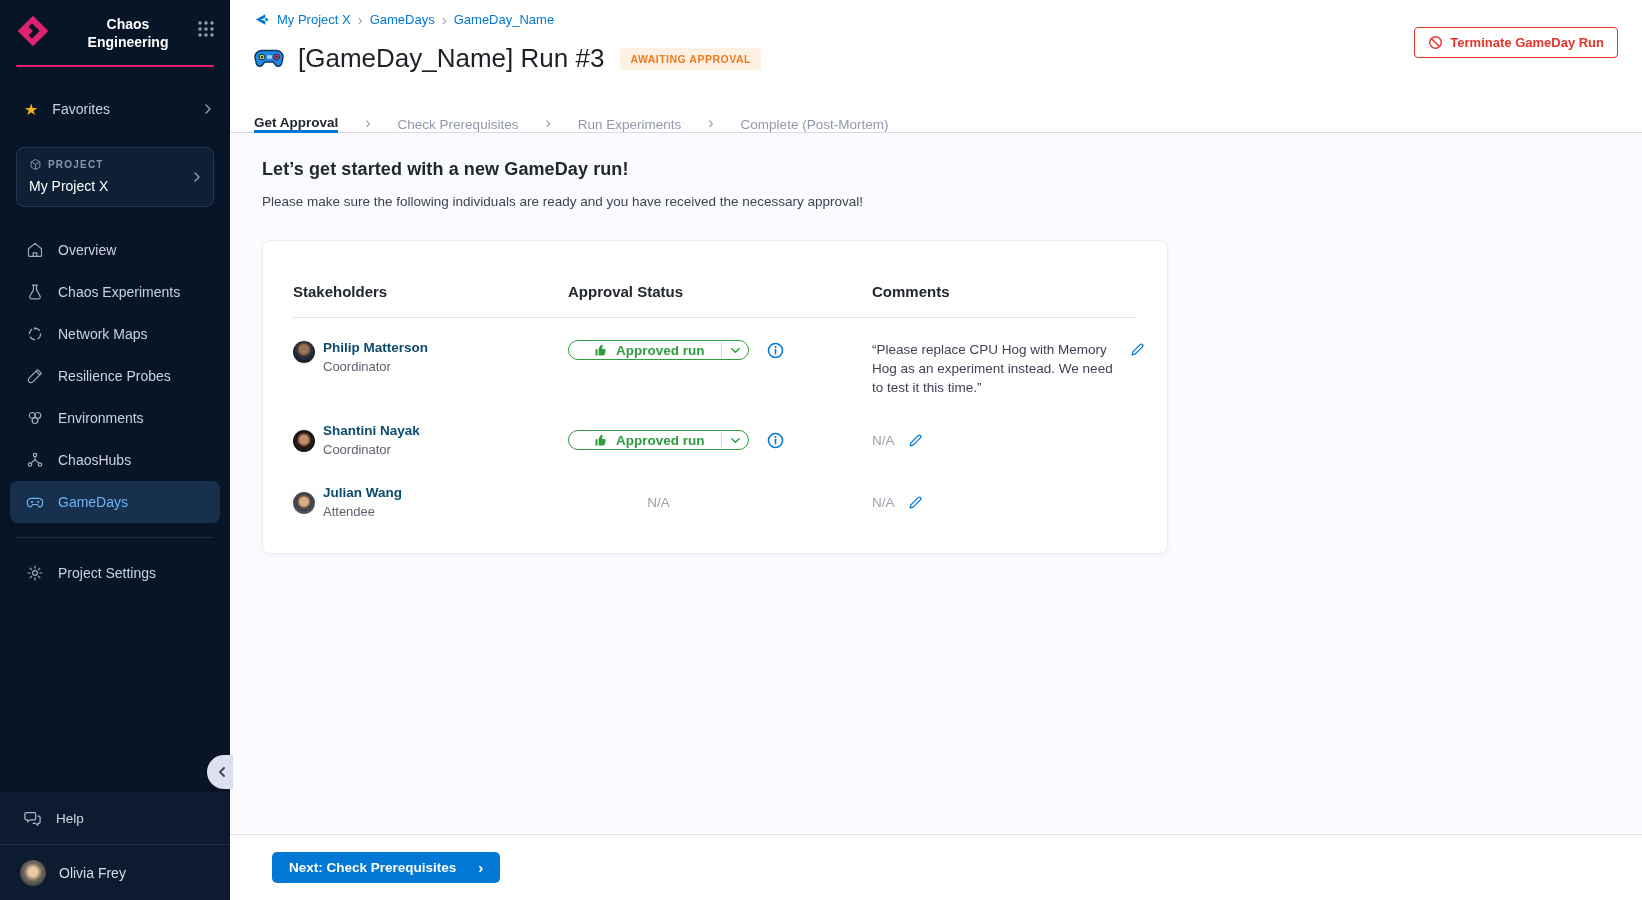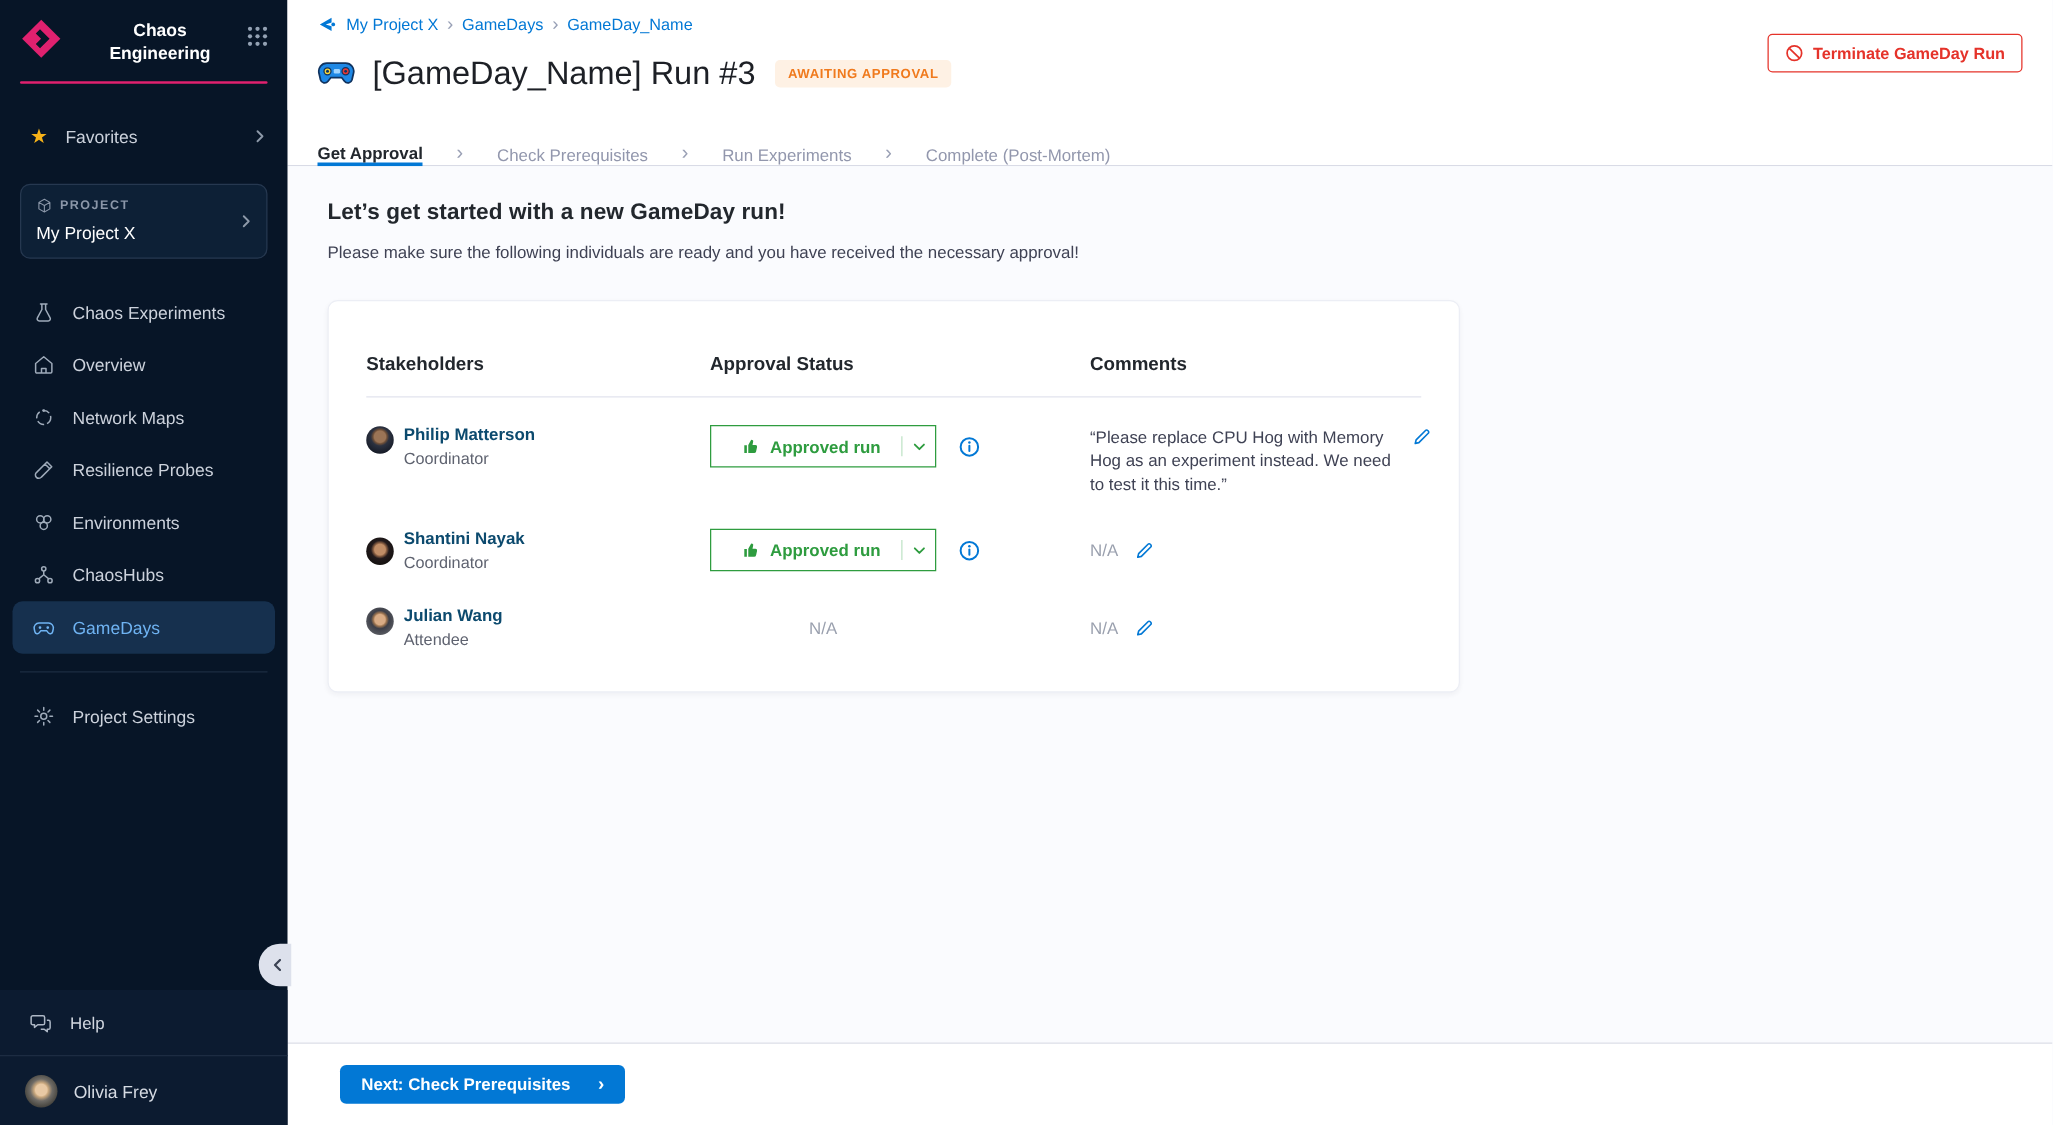--- a/index.html
+++ b/index.html
@@ -94,22 +94,22 @@
 
   .cell-stake { display:flex; align-items:flex-start; }
   .stake-av { width:22px; height:22px; margin-right:8px; margin-top:1px; }
   .av-philip { background:radial-gradient(circle at 50% 38%, #9a7456 26%, #6e4f38 32%, #2b3140 42%, #171c28 75%); }
   .av-shantini { background:radial-gradient(circle at 50% 44%, #c08d66 26%, #8a5f42 32%, #221a1c 44%, #15110f 75%); }
   .av-julian { background:radial-gradient(circle at 50% 44%, #d8ab85 25%, #9c7450 32%, #3c3e48 44%, #585a60 75%); }
   .stake-name { font-size:13.5px; font-weight:bold; color:#0c4a6e; display:block; }
   .stake-role { font-size:13px; color:#5f6370; display:block; margin-top:4px; }
 
   .cell-status { display:flex; align-items:center; }
-  .approve-btn { width:181px; height:34px; background:#ffffff; border:1px solid #2e9c3f;
-    border-radius:0; display:flex; align-items:center; padding:0 0 0 24px; cursor:pointer;
+  .approve-btn { width:181px; height:20px; background:#ffffff; border:1px solid #2e9c3f;
+    border-radius:13px; display:flex; align-items:center; padding:0 0 0 24px; cursor:pointer;
     font-family:"Liberation Sans",sans-serif; }
   .approve-btn .thumb { width:15px; height:15px; color:#2e9c3f; margin-right:8px; }
   .approve-label { font-size:13.5px; font-weight:bold; color:#2e9c3f; }
   .btn-vdiv { width:1px; height:16px; background:#bfe3c6; margin-left:auto; }
   .btn-chev { width:26px; display:flex; justify-content:center; color:#2e9c3f; }
   .btn-chev svg { width:11px; height:11px; }
   .info-wrap { margin-left:18px; width:17px; height:17px; color:#0278d5; cursor:pointer; }
   .na { font-size:13.5px; color:#9aa0ae; }
   .status-na { width:181px; text-align:center; }
 
@@ -174,29 +174,29 @@
       </div>
       <div class="proj-name">My Project X</div>
       <svg class="sb-chev proj-chev" width="12" height="12" viewBox="0 0 12 12">
           <path d="M4 2l4 4-4 4" fill="none" stroke="currentColor" stroke-width="1.5" stroke-linecap="round" stroke-linejoin="round"></path>
         </svg>
     </div>
 
     <div class="nav">
       <div class="nav-item">
         <svg class="n-icon" viewBox="0 0 18 18">
+            <path d="M2.5 7.8 9 2.4l6.5 5.4v6.6a1 1 0 0 1-1 1h-11a1 1 0 0 1-1-1z M7.2 15.4v-3.6h3.6v3.6" fill="none" stroke="currentColor" stroke-width="1.2" stroke-linejoin="round"></path>
+          </svg>
+        <span class="n-label">Overview</span>
+      </div>
+      <div class="nav-item">
+        <svg class="n-icon" viewBox="0 0 18 18">
             <path d="M6.4 2.2h5.2 M7.5 2.4v4.2l-3.6 6.7a1.7 1.7 0 0 0 1.5 2.5h7.2a1.7 1.7 0 0 0 1.5-2.5l-3.6-6.7V2.4" fill="none" stroke="currentColor" stroke-width="1.2" stroke-linecap="round" stroke-linejoin="round"></path>
           </svg>
         <span class="n-label">Chaos Experiments</span>
-      </div>
-      <div class="nav-item">
-        <svg class="n-icon" viewBox="0 0 18 18">
-            <path d="M2.5 7.8 9 2.4l6.5 5.4v6.6a1 1 0 0 1-1 1h-11a1 1 0 0 1-1-1z M7.2 15.4v-3.6h3.6v3.6" fill="none" stroke="currentColor" stroke-width="1.2" stroke-linejoin="round"></path>
-          </svg>
-        <span class="n-label">Overview</span>
       </div>
       <div class="nav-item">
         <svg class="n-icon" viewBox="0 0 18 18">
             <circle cx="9" cy="9" r="5.6" fill="none" stroke="currentColor" stroke-width="1.2" stroke-dasharray="6 2.4"></circle>
             <circle cx="9" cy="3.4" r="1.1" fill="currentColor"></circle>
           </svg>
         <span class="n-label">Network Maps</span>
       </div>
       <div class="nav-item">
         <svg class="n-icon" viewBox="0 0 18 18">
@@ -405,21 +405,21 @@
               <span class="pencil">
                 <svg viewBox="0 0 15 15">
                     <path d="M2.2 12.8l.7-2.9 7.5-7.5a1.25 1.25 0 0 1 1.77 0l.43.43a1.25 1.25 0 0 1 0 1.77l-7.5 7.5z" fill="none" stroke="currentColor" stroke-width="1.3" stroke-linejoin="round"></path>
                   </svg>
               </span>
             </span>
           </div>
         </div>
 
         <div class="trow row-3">
-          <div class="cell-stake" style="">
+          <div class="cell-stake" style="align-items:center;">
             <span class="avatar stake-av av-julian"></span>
             <span>
               <span class="stake-name">Julian Wang</span>
               <span class="stake-role">Attendee</span>
             </span>
           </div>
           <div class="cell-status">
             <span class="na status-na">N/A</span>
           </div>
           <div class="cell-comment" style="align-items:center;">

